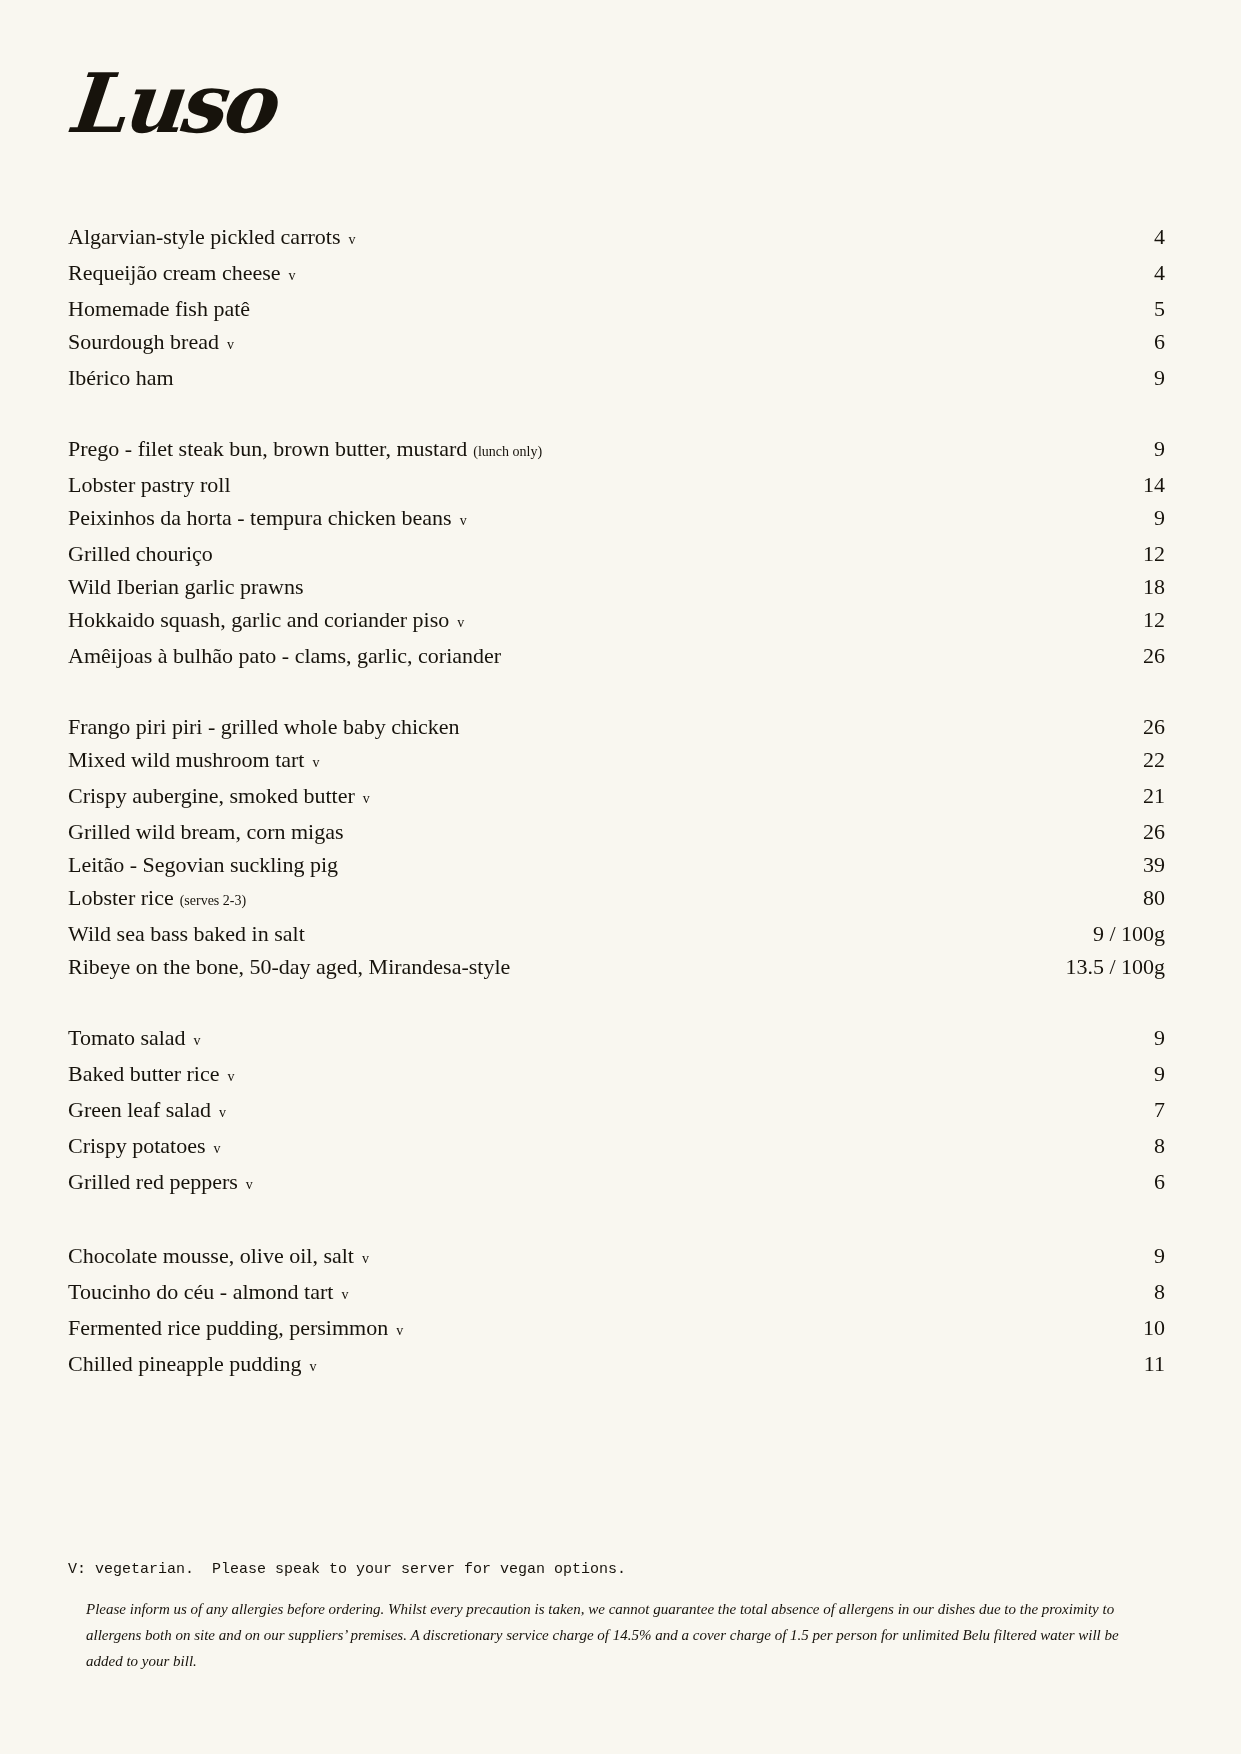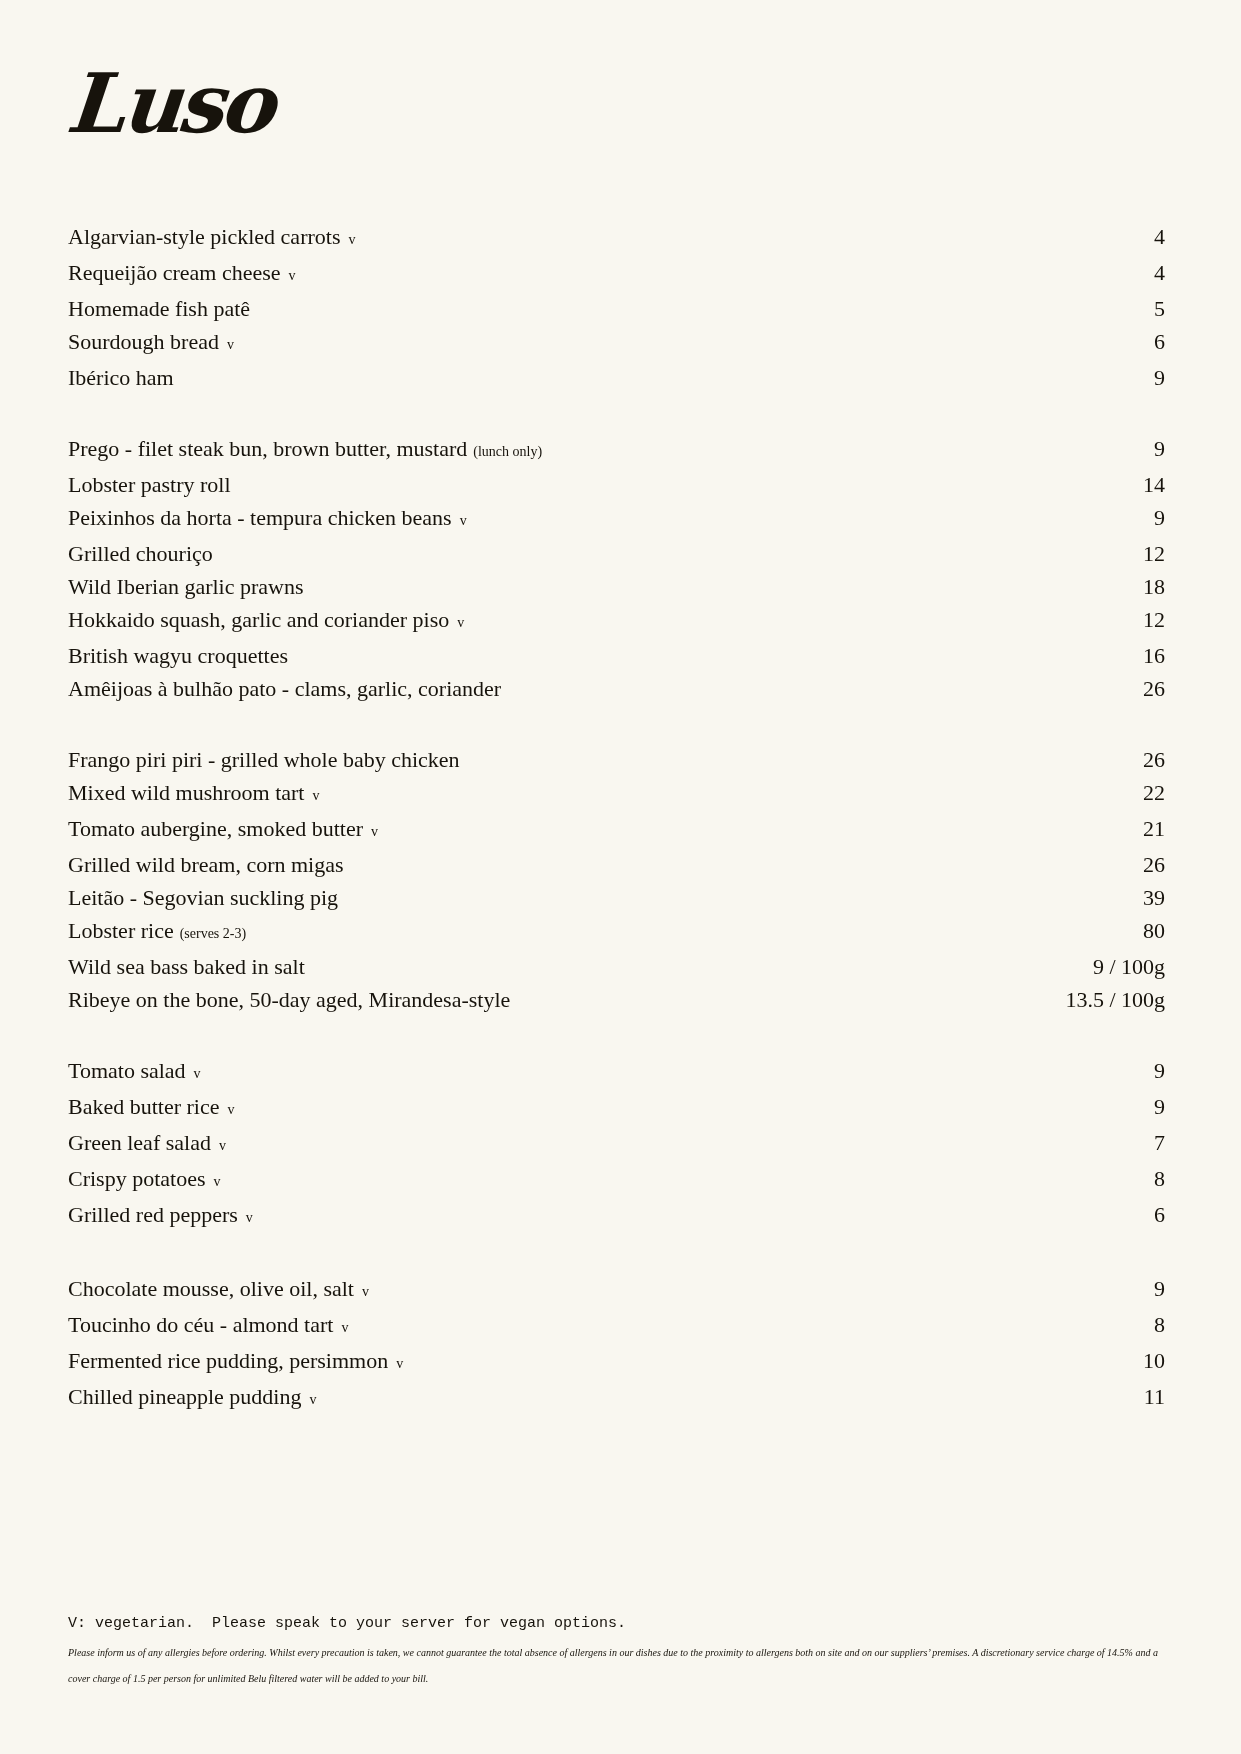--- a/index.html
+++ b/index.html
@@ -43,22 +43,22 @@
   .marker { font-size: 14px; margin-left: 8px; }
   .price { white-space: nowrap; font-size: 22px; }
   .footer { margin-top: auto; }
   .veg-note {
     margin: 0 0 8px 0;
     font-size: 15px;
     white-space: pre-wrap;
     font-family: Liberation Mono, monospace;
   }
   .allergy-note {
-    margin: 0;
-    font-size: 10px;
+    margin: 18px;
+    font-size: 15px;
     font-style: italic;
     line-height: 26px;
     max-width: 1100px;
   }
 </style>
 </head>
 <body>
 
 <div class="page">
   <div class="logo">Luso</div>
@@ -105,39 +105,35 @@
         </div>
         <div class="row">
           <span class="left"><span class="dish-name">Wild Iberian garlic prawns</span></span>
           <span class="price">18</span>
         </div>
         <div class="row">
           <span class="left"><span class="dish-name">Hokkaido squash, garlic and coriander piso</span><span class="marker">v</span></span>
           <span class="price">12</span>
         </div>
         <div class="row">
-          <span class="left"><span class="dish-name">British wagyu croquettes</span></span>
-          <span class="price">16</span>
-        </div>
-        <div class="row">
           <span class="left"><span class="dish-name">Amêijoas à bulhão pato - clams, garlic, coriander</span></span>
           <span class="price">26</span>
         </div>
       </div>
       <div class="section">
         <div class="row">
           <span class="left"><span class="dish-name">Frango piri piri - grilled whole baby chicken</span></span>
           <span class="price">26</span>
         </div>
         <div class="row">
           <span class="left"><span class="dish-name">Mixed wild mushroom tart</span><span class="marker">v</span></span>
           <span class="price">22</span>
         </div>
         <div class="row">
-          <span class="left"><span class="dish-name">Tomato aubergine, smoked butter</span><span class="marker">v</span></span>
+          <span class="left"><span class="dish-name">Crispy aubergine, smoked butter</span><span class="marker">v</span></span>
           <span class="price">21</span>
         </div>
         <div class="row">
           <span class="left"><span class="dish-name">Grilled wild bream, corn migas</span></span>
           <span class="price">26</span>
         </div>
         <div class="row">
           <span class="left"><span class="dish-name">Leitão - Segovian suckling pig</span></span>
           <span class="price">39</span>
         </div>

